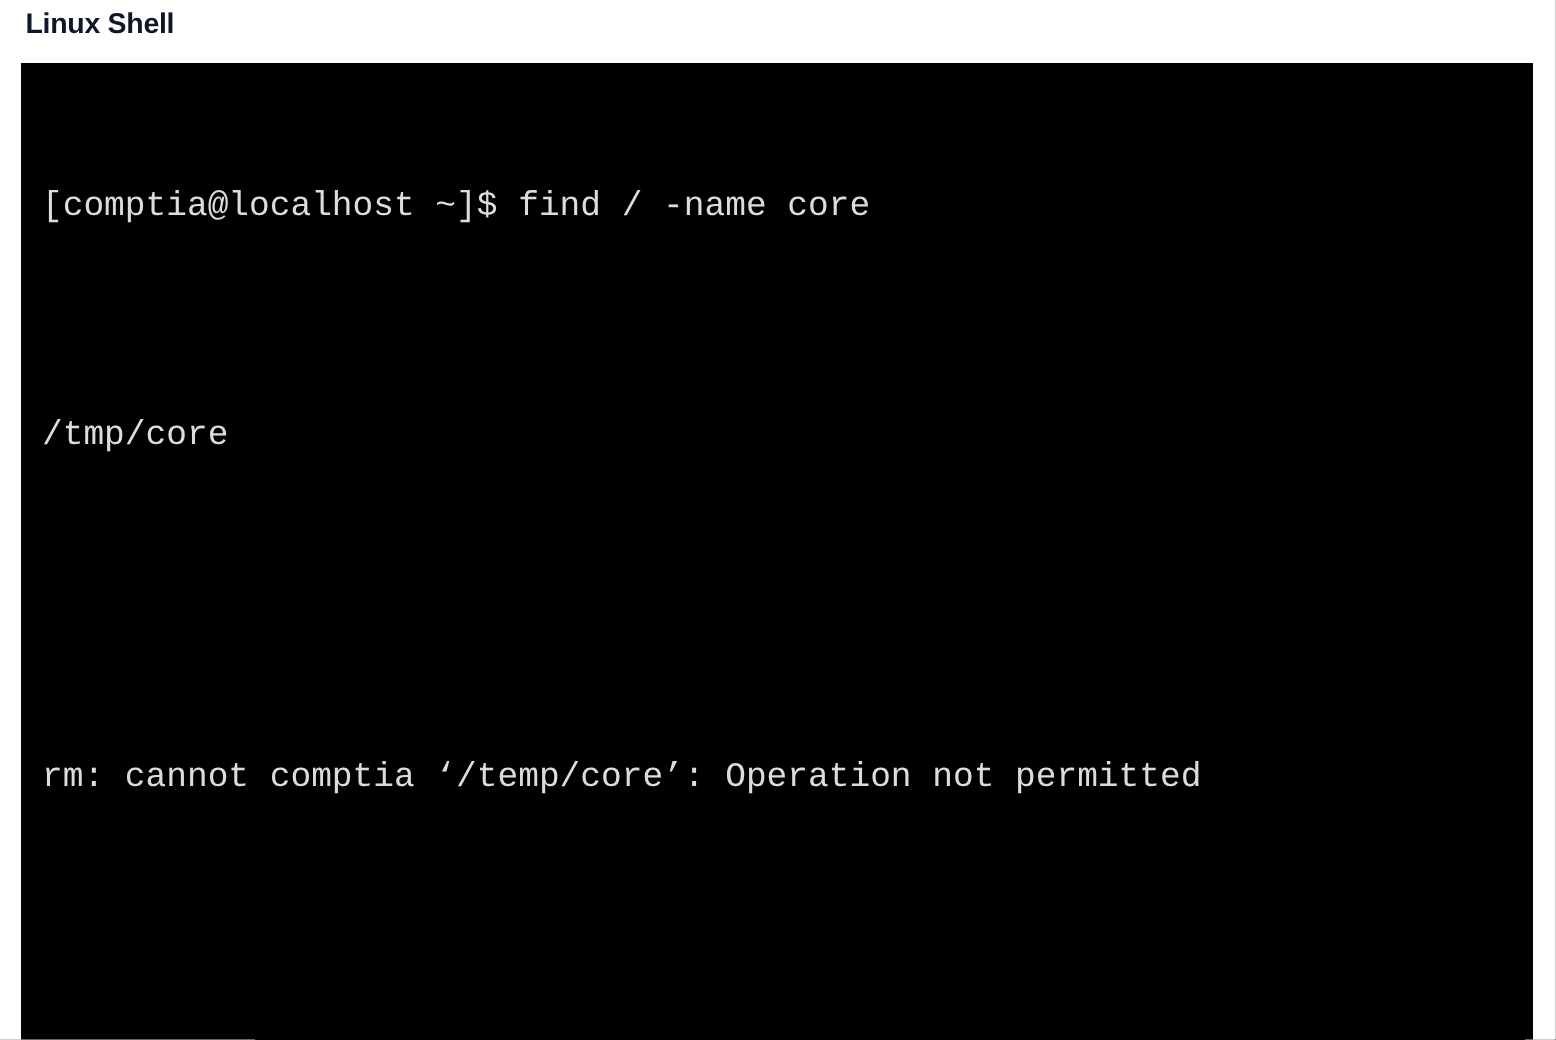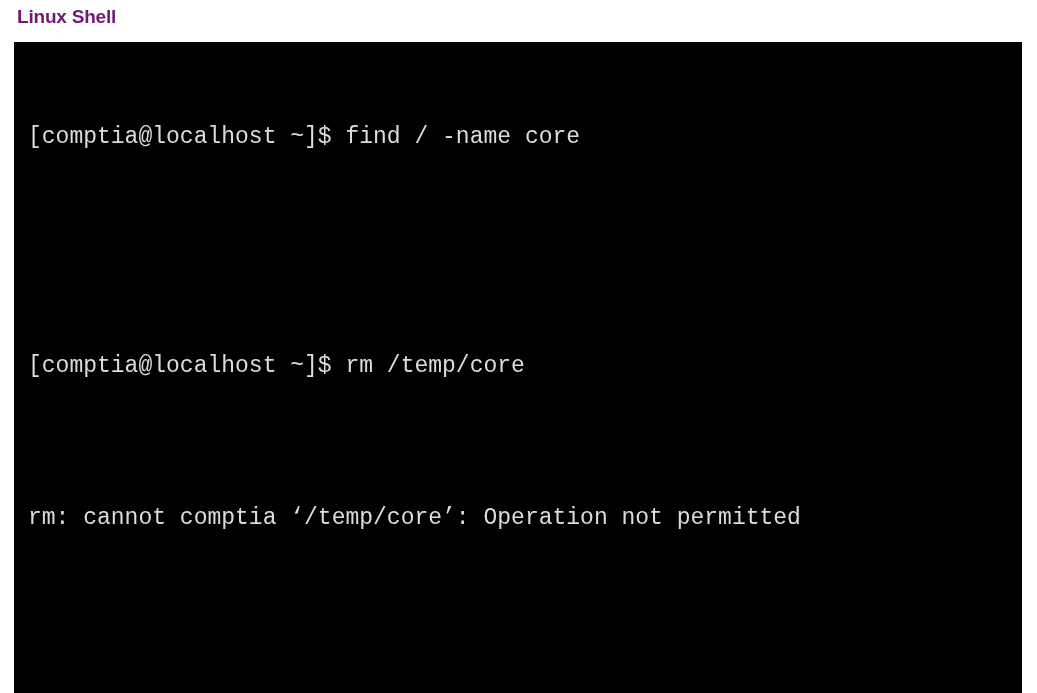--- a/index.html
+++ b/index.html
@@ -23,21 +23,21 @@
   }
 
   
   .shell-title {
     position: absolute;
     left: 17px;
     top: 4px;
     font-family: "Liberation Sans", sans-serif;
     font-size: 19px;
     font-weight: bold;
-    color: #701a75;
+    color: #0f172a;
     letter-spacing: -0.2px;
     line-height: 26px;
     white-space: nowrap;
   }
 
   
   .terminal {
     position: absolute;
     left: 14px;
     top: 42px;
@@ -75,22 +75,22 @@
 
 <div class="page">
 
   <div class="shell-title">Linux Shell</div>
 
   <div class="terminal">
     <div class="terminal-screen">
 
       <div class="term-line">[comptia@localhost ~]$ find / -name core</div>
       <div class="term-line blank"></div>
+      <div class="term-line">/tmp/core</div>
       <div class="term-line blank"></div>
-      <div class="term-line">[comptia@localhost ~]$ rm /temp/core</div>
       <div class="term-line blank"></div>
       <div class="term-line">rm: cannot comptia ‘/temp/core’: Operation not permitted</div>
       <div class="term-line blank"></div>
       
       
       
 
     </div>
   </div>
 

